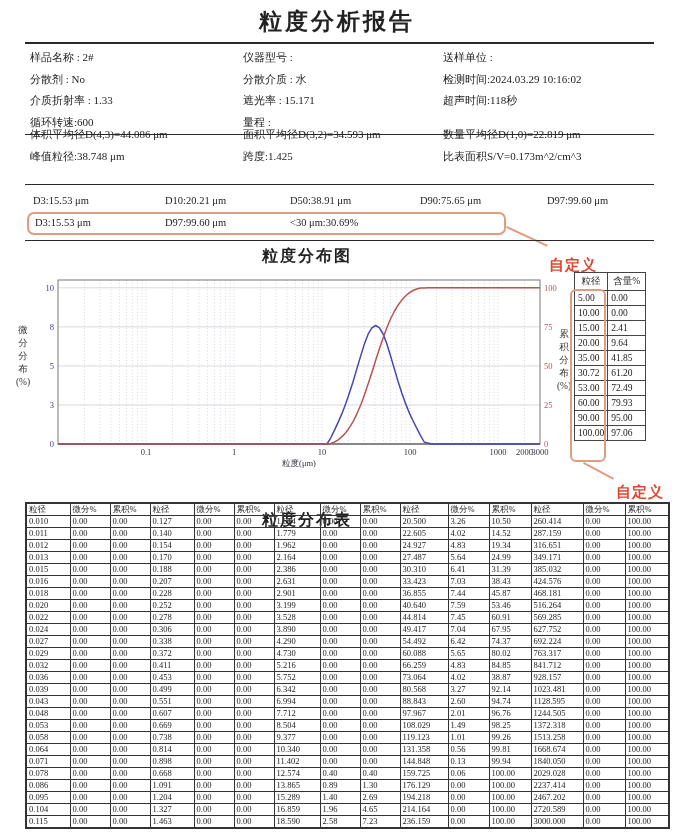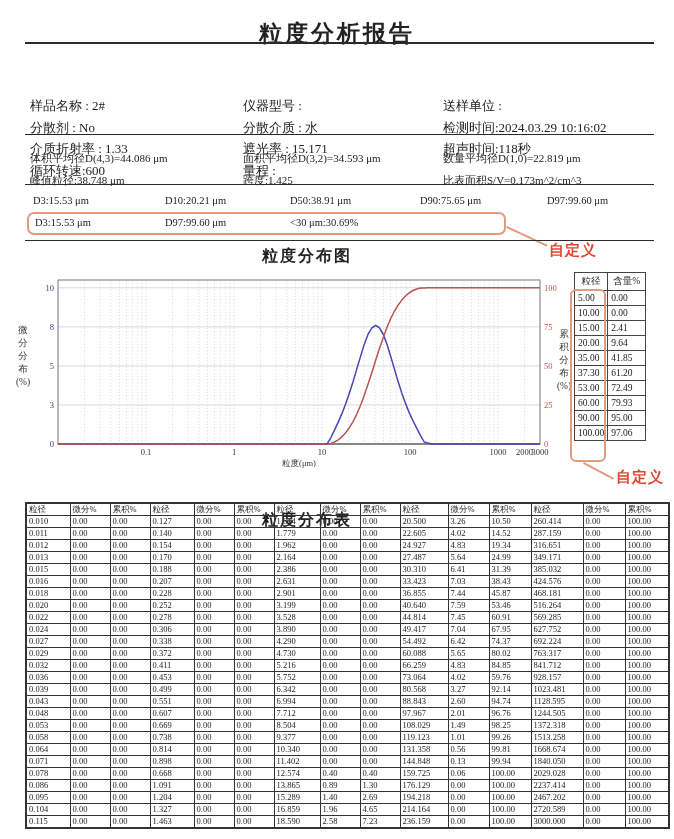--- a/index.html
+++ b/index.html
@@ -1,38 +1,38 @@
 <!DOCTYPE html>
 <html style="--red: #e0452f; --box: #e49a7e;"><head>
 <meta charset="utf-8">
 <style>
   *{margin:0;padding:0;box-sizing:border-box;}
   html,body{background:#ffffff;}
   body{font-family:"Liberation Serif","DejaVu Serif",serif;}
   .page{position:relative;width:674px;height:839px;background:#fff;overflow:hidden;color:#222;
         font-family:"Liberation Serif","DejaVu Serif",serif;}
-  .title{position:absolute;top:18px;left:0;width:674px;text-align:center;font-size:23px;font-weight:bold;letter-spacing:3px;}
+  .title{position:absolute;top:6px;left:0;width:674px;text-align:center;font-size:23px;font-weight:bold;letter-spacing:3px;}
   .hr{position:absolute;left:25px;width:629px;border-top:2px solid #2a2a2a;}
   .hr1{top:42px;}
   .hr2{top:134px;border-top-width:1.5px;}
   .hr3{top:184px;border-top-width:1.5px;}
   .hr4{top:240px;border-top-width:1.5px;}
   .info-grid{position:absolute;top:47px;left:30px;width:624px;display:grid;
-             grid-template-columns:213px 200px 211px;font-size:13px;line-height:21.5px;margin-top:48px;}
-  .stats-grid{position:absolute;top:147px;left:30px;width:624px;display:grid;
+             grid-template-columns:213px 200px 211px;font-size:11px;line-height:21.5px;}
+  .stats-grid{position:absolute;top:123px;left:30px;width:624px;display:grid;
               grid-template-columns:213px 200px 211px;font-size:11px;line-height:22px;}
   .d-row{position:absolute;top:191px;left:33px;width:620px;display:grid;
          grid-template-columns:132px 125px 130px 127px 106px;font-size:10.5px;line-height:19px;}
   .custom-box{position:absolute;top:212px;left:27px;width:479px;height:23px;border:2px solid var(--box,#e49a7e);
               border-radius:7px;display:grid;grid-template-columns:130px 125px 130px 90px;
               padding-left:6px;font-size:10.5px;line-height:18px;}
   .ann-line{position:absolute;border-top:2px solid var(--box,#e49a7e);transform-origin:0 0;}
   .ann-line-1{left:507px;top:226px;width:45px;transform:rotate(25deg);}
   .ann-line-2{left:584px;top:462px;width:34px;transform:rotate(28deg);}
-  .ann-label{position:absolute;color:var(--red,#e0452f);font-size:15px;font-weight:bold;letter-spacing:1px;}
+  .ann-label{position:absolute;color:var(--red,#e0452f);font-size:15px;font-weight:bold;letter-spacing:1px;margin-top:15px;}
   .ann-label-1{left:549px;top:241px;}
   .ann-label-2{left:616px;top:468px;}
   .section-title{position:absolute;left:0;width:614px;text-align:center;font-size:16px;font-weight:bold;letter-spacing:2px;}
   .chart-title{top:246px;}
   .table-title{top:474px;margin-top:36px;}
   .chart-area{position:absolute;top:268px;left:0;width:674px;height:206px;}
   .ylab-left{position:absolute;left:15px;top:56px;width:16px;text-align:center;font-size:9.5px;
              line-height:13px;white-space:pre-line;color:#333;}
   .ylab-right{position:absolute;left:556px;top:60px;width:16px;text-align:center;font-size:9.5px;
               line-height:13px;white-space:pre-line;color:#333;}
@@ -207,21 +207,21 @@
           </tr>
           <tr>
             <td>20.00</td>
             <td>9.64</td>
           </tr>
           <tr>
             <td>35.00</td>
             <td>41.85</td>
           </tr>
           <tr>
-            <td>37.30</td>
+            <td>30.72</td>
             <td>61.20</td>
           </tr>
           <tr>
             <td>53.00</td>
             <td>72.49</td>
           </tr>
           <tr>
             <td>60.00</td>
             <td>79.93</td>
           </tr>
@@ -503,21 +503,21 @@
           <td>0.00</td>
           <td>0.00</td>
           <td>0.453</td>
           <td>0.00</td>
           <td>0.00</td>
           <td>5.752</td>
           <td>0.00</td>
           <td>0.00</td>
           <td>73.064</td>
           <td>4.02</td>
-          <td>59.76</td>
+          <td>38.87</td>
           <td>928.157</td>
           <td>0.00</td>
           <td>100.00</td>
         </tr>
         <tr>
           <td>0.039</td>
           <td>0.00</td>
           <td>0.00</td>
           <td>0.499</td>
           <td>0.00</td>

